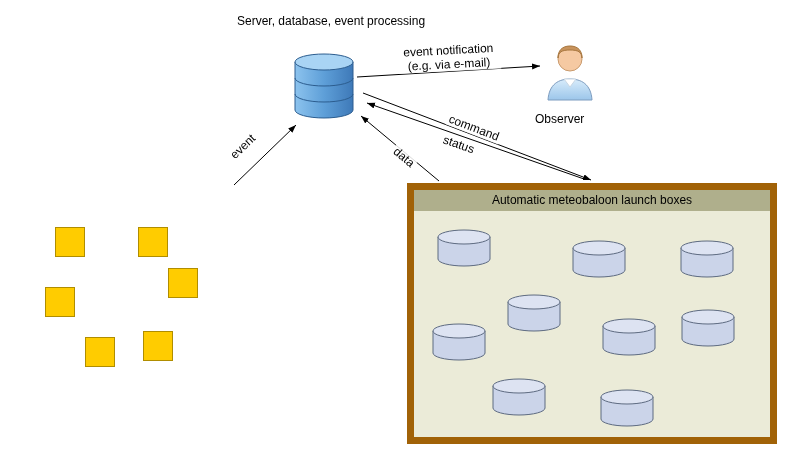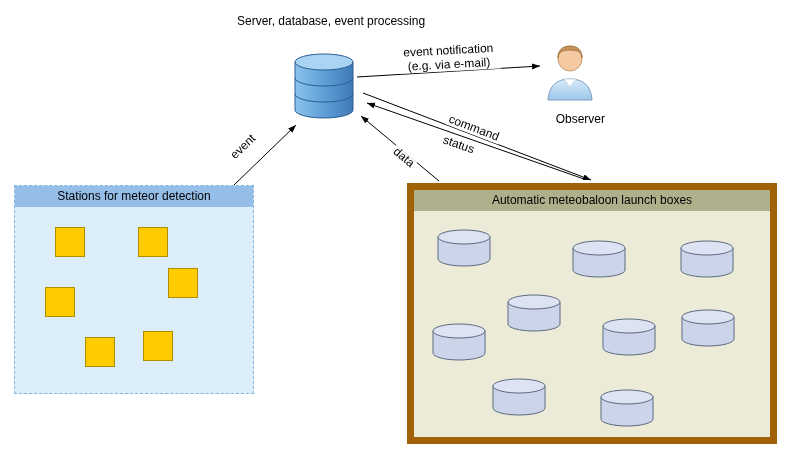--- a/index.html
+++ b/index.html
@@ -6,21 +6,21 @@
   html, body { margin: 0; padding: 0; }
   body { font-family: "Liberation Sans", sans-serif; background: #fff; }
   #canvas { position: relative; width: 792px; height: 466px; background: #ffffff; overflow: hidden; }
 
   .lbl { position: absolute; font-size: 12px; color: #000; white-space: nowrap; }
   #server-title { left: 237px; top: 14px; }
 
   .node { position: absolute; }
   #db-icon { left: 293px; top: 52px; width: 62px; height: 68px; }
   #observer-icon { left: 545px; top: 42px; width: 50px; height: 60px; }
-  #observer-label { left: 535px; top: 112px; width: 70px; text-align: right; }
+  #observer-label { left: 535px; top: 112px; width: 70px; text-align: left; }
 
   .box { position: absolute; }
   #stations-box { left: 14px; top: 185px; width: 240px; height: 209px;
                   background: var(--stations-body, #dceefa); border: 1px dashed #85b4dd; }
   #stations-box .box-header { background: var(--stations-header, #94bee8); }
   #launch-box { left: 407px; top: 183px; width: 370px; height: 261px;
                 background: var(--launch-body, #ebebd8); border: 7px solid #a16207; }
   #launch-box .box-header { background: var(--launch-header, #afaf8c); }
   .box-header { height: 21px; line-height: 21px; text-align: center; font-size: 12px; color: #000; }
 
@@ -72,23 +72,20 @@
         </linearGradient>
       </defs>
       <path d="M3 58 C4 42 14 37 25 37 C36 37 46 42 47 58 Z" fill="url(#shirtGrad)" stroke="#7d9cbf"></path>
       <path d="M19 37 L25 45 L31 37 Z" fill="#ffffff" stroke="#c9d6e2"></path>
       <circle cx="25" cy="17" r="12" fill="#F5C9A2" stroke="#C99B6E"></circle>
       <path d="M13 16 C13 6 20 4 25 4 C30 4 37 6 37 16 C37 10 33 8 25 8 C17 8 13 10 13 16 Z" fill="#C8935C" stroke="#A8773F"></path>
     </svg>
   </div>
   <div class="lbl" id="observer-label">Observer</div>
 
-  <div class="box" id="stations-box">
-    <div class="box-header">Stations for meteor detection</div>
-  </div>
 
   <div class="box" id="launch-box">
     <div class="box-header">Automatic meteobaloon launch boxes</div>
   </div>
 
   <svg id="edges" width="792" height="466" viewBox="0 0 792 466">
     <defs>
       <marker id="arrow" markerWidth="10" markerHeight="8" refX="8" refY="3" orient="auto">
         <path d="M0 0 L8 3 L0 6 Z" fill="#000"></path>
       </marker>

